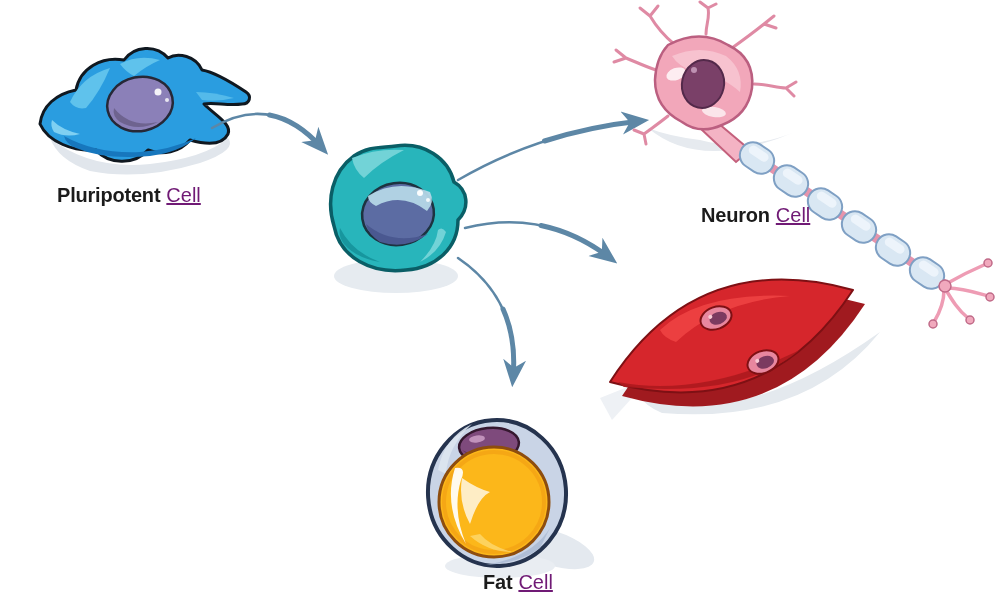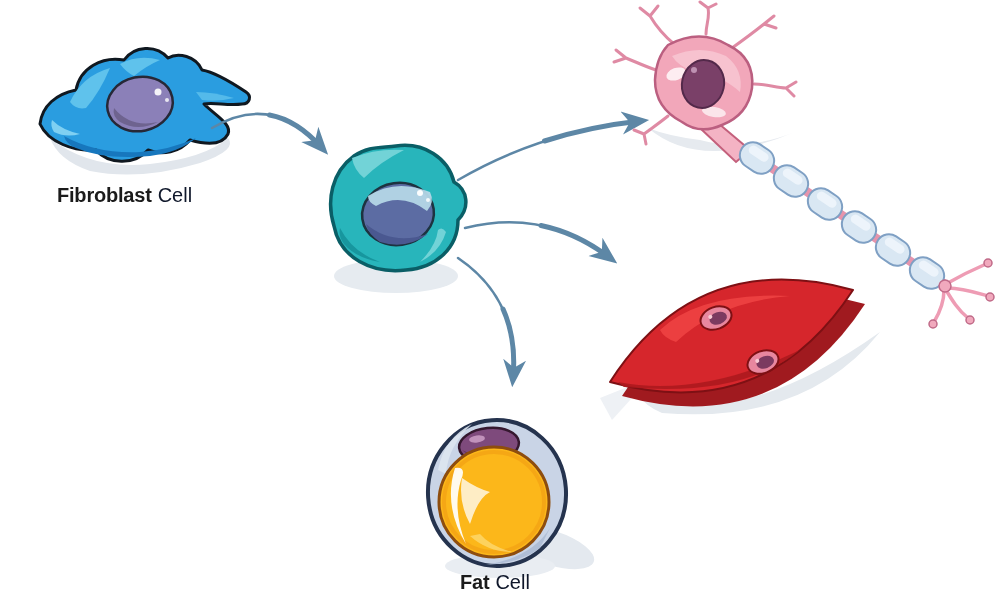--- a/index.html
+++ b/index.html
@@ -3,21 +3,21 @@
 <meta charset="utf-8">
 <style>
   html,body{margin:0;padding:0;background:#ffffff;}
   #stage{
     position:relative;width:1000px;height:600px;background:#ffffff;
     font-family:"Liberation Sans", sans-serif;overflow:hidden;
   }
   #stage svg{position:absolute;left:0;top:0;}
   .label{position:absolute;white-space:nowrap;font-size:20px;line-height:23px;}
   .lbl-bold{font-weight:700;color:#1b1b1b;letter-spacing:-0.2px;}
-  .lbl-light{font-weight:400;color:#0f172a;margin-left:6px;}
+  .lbl-light{font-weight:400;color:#701a75;margin-left:6px;text-decoration:underline;}
   .label .line2{margin-left:0;display:block;}
 </style>
 </head>
 <body>
 
 <div id="stage">
 
 <svg width="1000" height="600" viewBox="0 0 1000 600">
   <defs>
     <marker id="ah" viewBox="0 0 12 10" refX="8" refY="5" markerWidth="5.5" markerHeight="5.5" orient="auto-start-reverse">
@@ -183,23 +183,26 @@
     <circle cx="494" cy="502" r="50" fill="none" stroke="#f09d12" stroke-width="4" opacity="0.6"></circle>
     <g>
       <path d="M455,468 Q443,506 466,544 Q452,510 461,480 Q467,466 455,468 Z" fill="#ffffff" opacity="0.92"></path>
       <path d="M462,478 Q458,502 470,524 Q478,498 490,492 Q476,488 462,478 Z" fill="#ffffff" opacity="0.75"></path>
       <path d="M470,536 Q488,552 512,552 Q490,546 480,534 Z" fill="#fddd7a" opacity="0.7"></path>
     </g>
   </g>
 </svg>
 
   <div class="label" style="left:57px;top:184px;">
-    <span class="lbl-bold">Fibroblast</span><span class="lbl-light">Cell</span>
+    <span class="lbl-bold">Pluripotent</span><span class="lbl-light">Cell</span>
   </div>
 
 
-
-
-  <div class="label" style="left:460px;top:571px;">
+  <div class="label" style="left:701px;top:204px;">
+    <span class="lbl-bold">Neuron</span><span class="lbl-light">Cell</span>
+  </div>
+
+
+  <div class="label" style="left:483px;top:571px;">
     <span class="lbl-bold">Fat</span><span class="lbl-light">Cell</span>
   </div>
 
 </div>
 
 </body></html>

